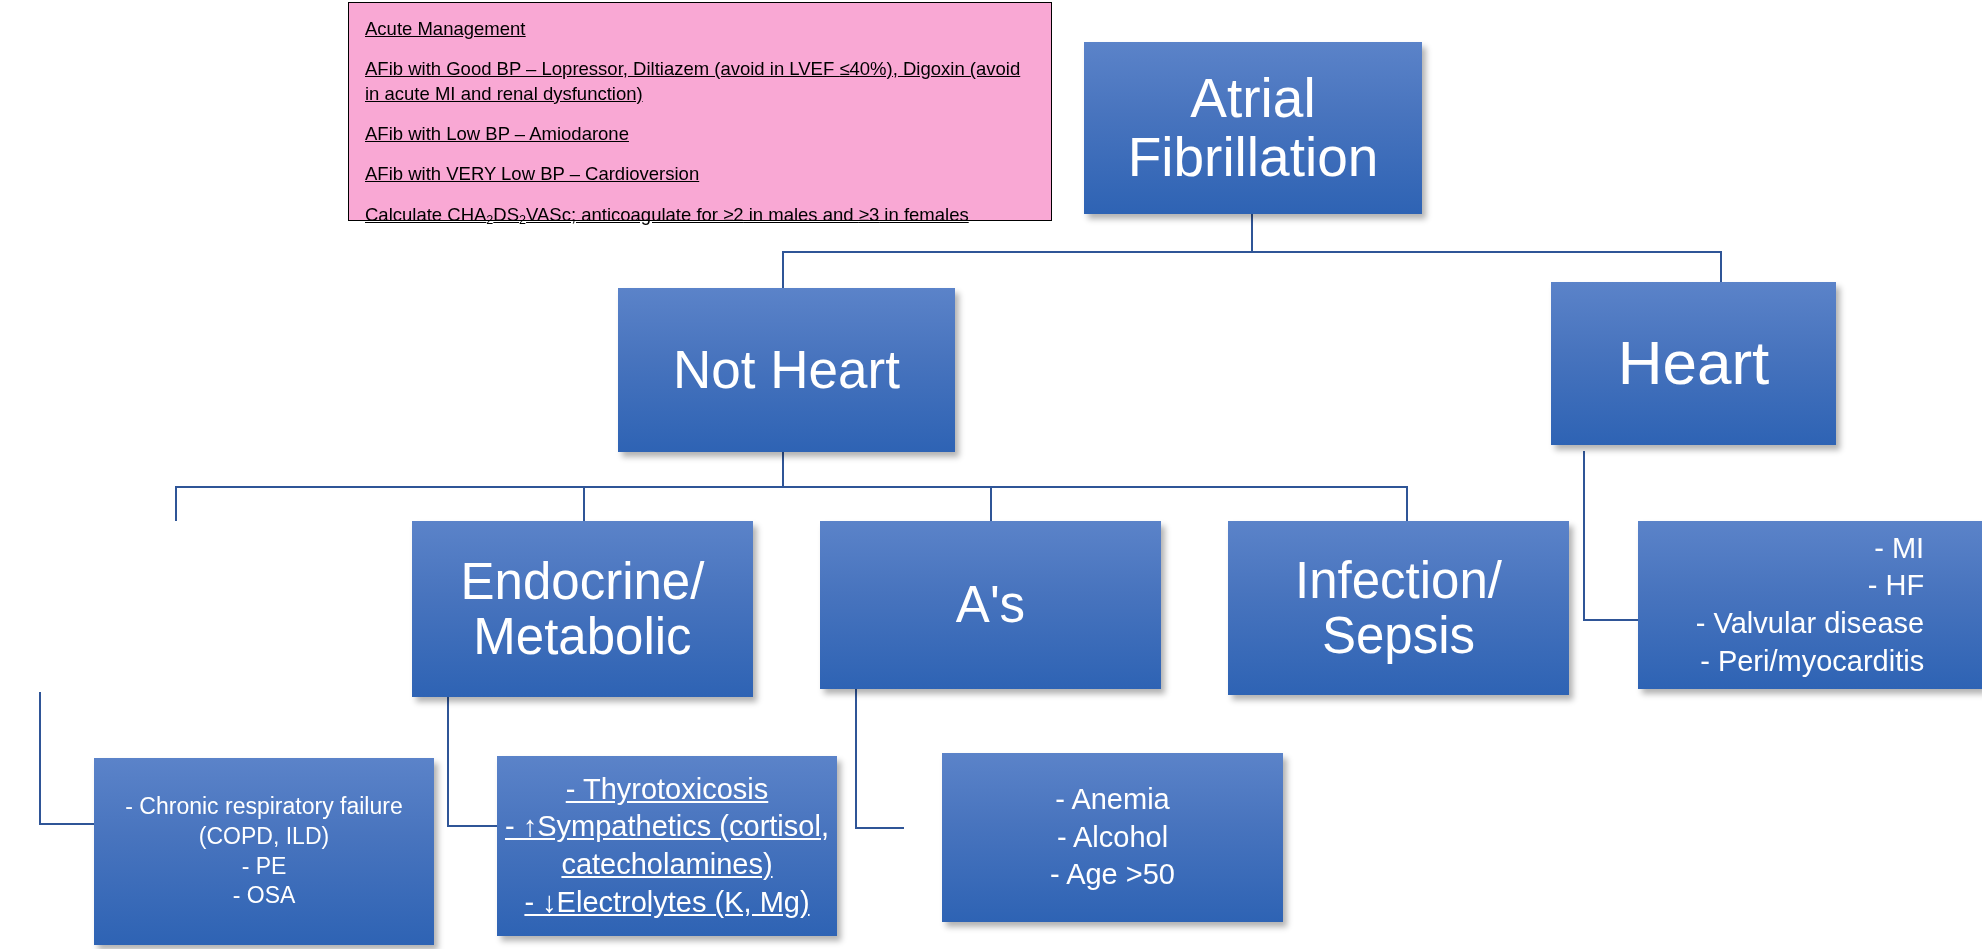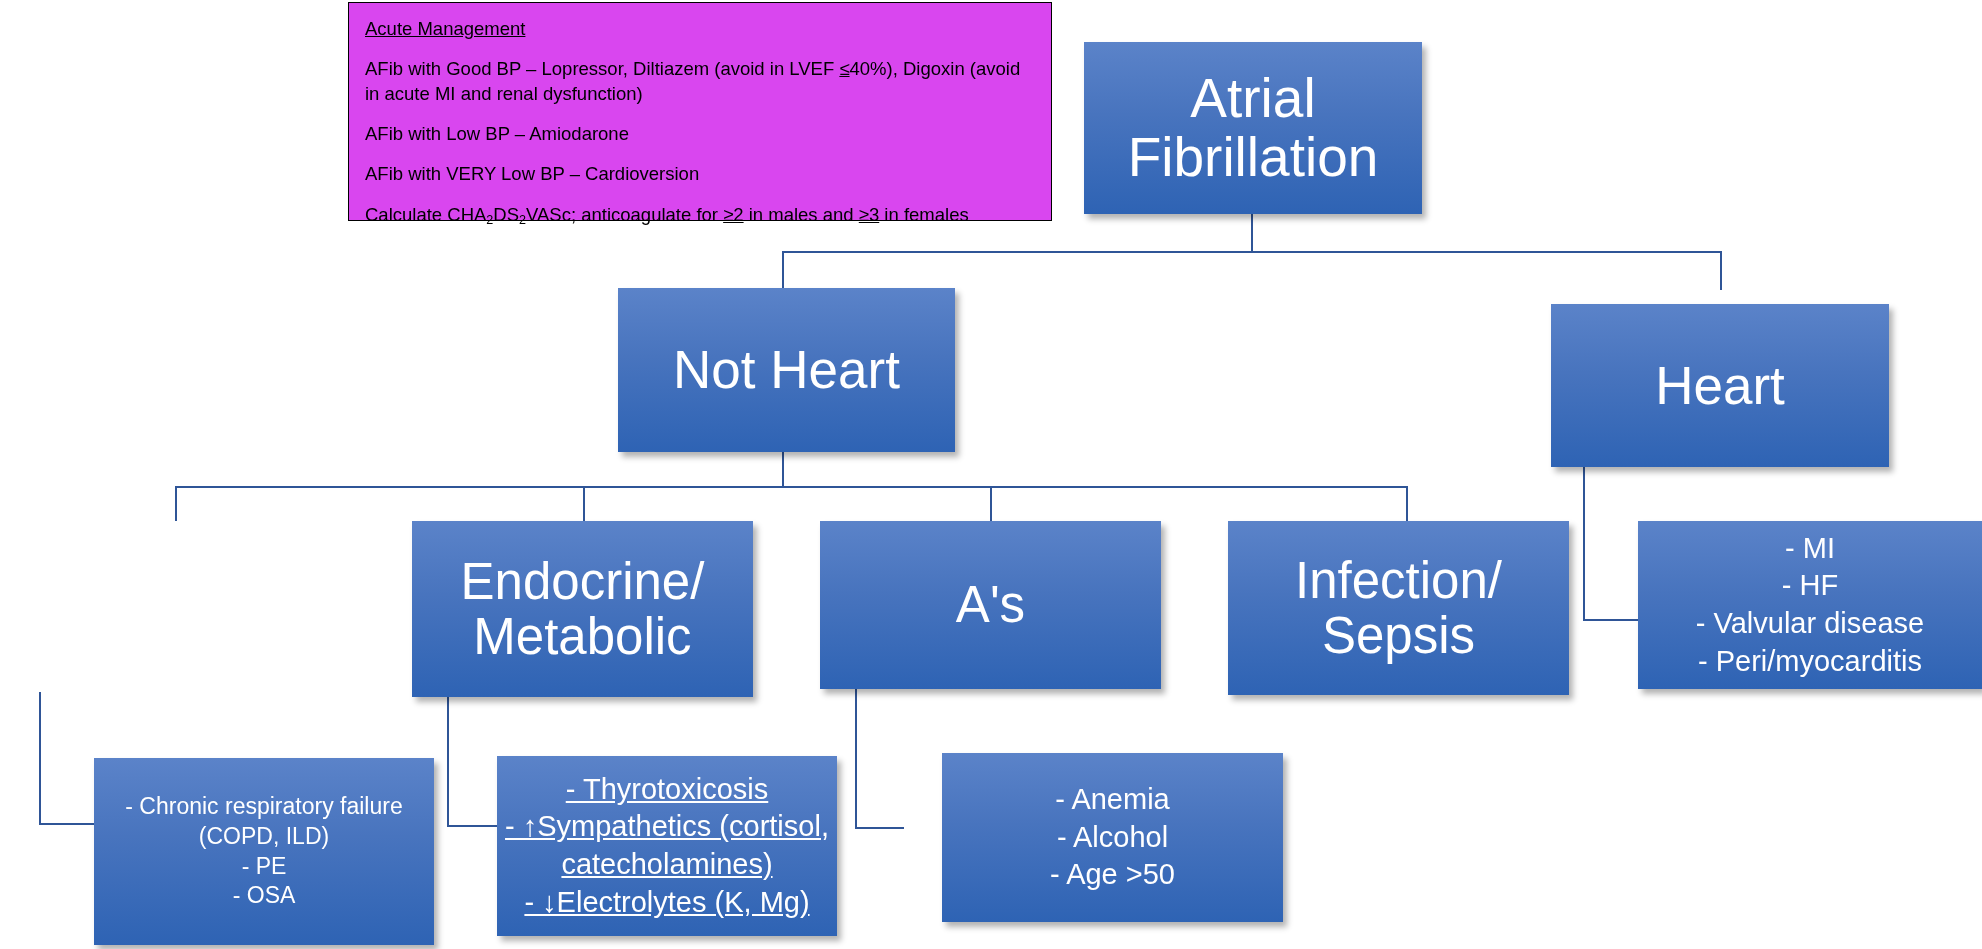--- a/index.html
+++ b/index.html
@@ -17,23 +17,24 @@
   }
 
   
   .note-box {
     position: absolute;
     left: 348px;
     top: 2px;
     width: 704px;
     height: 219px;
     border: 1.6px solid #000000;
-    background: #d946ef;
+    background: #f9a8d4;
     box-sizing: border-box;
     padding: 14px 16px 8px 16px;
+    text-decoration: underline;
   }
   .note-title {
     font-size: 18.5px;
     color: #000000;
     text-decoration: underline;
     margin-bottom: 17px;
     line-height: 1.25;
   }
   .note-line {
     font-size: 18.5px;
@@ -116,32 +117,32 @@
   <div class="conn h" style="left:855px; top:827px; width:49px;"></div>
 
   <div class="conn v" style="left:1583px; top:451px; height:170px;"></div>
   <div class="conn h" style="left:1583px; top:619px; width:55px;"></div>
 
   <div class="node" style="left:1084px; top:42px; width:338px; height:172px; font-size:55px;">Atrial
 Fibrillation</div>
 
   <div class="node" style="left:618px; top:288px; width:337px; height:164px; font-size:53px;">Not Heart</div>
 
-  <div class="node" style="left:1551px; top:304px; width:338px; height:163px; font-size:53px;">Heart</div>
+  <div class="node" style="left:1551px; top:282px; width:285px; height:163px; font-size:62px;">Heart</div>
 
 
   <div class="node" style="left:412px; top:521px; width:341px; height:176px; font-size:51px;">Endocrine/
 Metabolic</div>
 
   <div class="node" style="left:820px; top:521px; width:341px; height:168px; font-size:51px;">A's</div>
 
   <div class="node" style="left:1228px; top:521px; width:341px; height:174px; font-size:51px;">Infection/
 Sepsis</div>
 
-  <div class="node detail" style="left:1638px; top:521px; width:344px; height:168px; font-size:29px;">- MI
+  <div class="node detail" style="left:1638px; top:521px; width:344px; height:168px; font-size:29px;text-align:right;">- MI
 - HF
 - Valvular disease
 - Peri/myocarditis</div>
 
   <div class="node detail" style="left:94px; top:758px; width:340px; height:187px; font-size:23px;">- Chronic respiratory failure (COPD, ILD)
 - PE
 - OSA</div>
 
   <div class="node detail" style="left:497px; top:756px; width:340px; height:180px; font-size:29px;text-decoration:underline;">- Thyrotoxicosis
 - ↑Sympathetics (cortisol, catecholamines)

